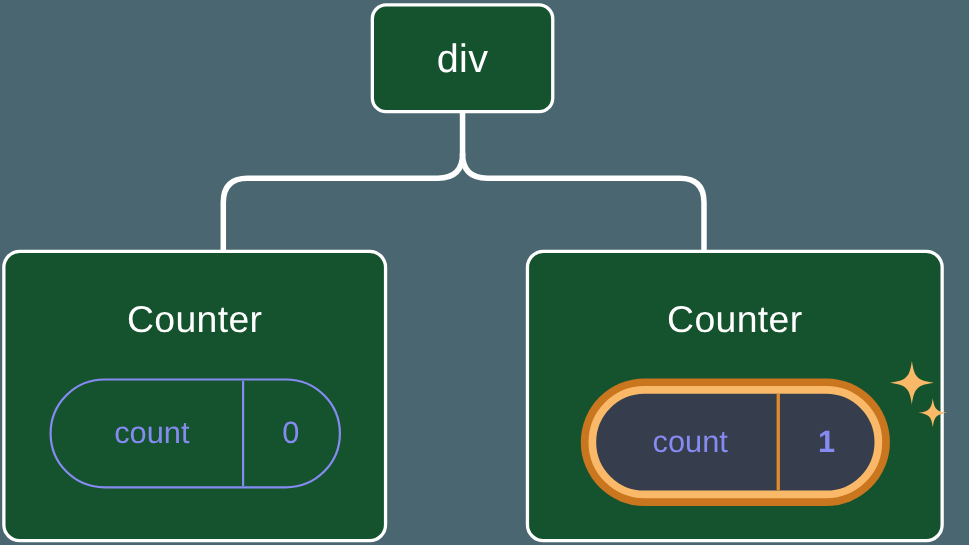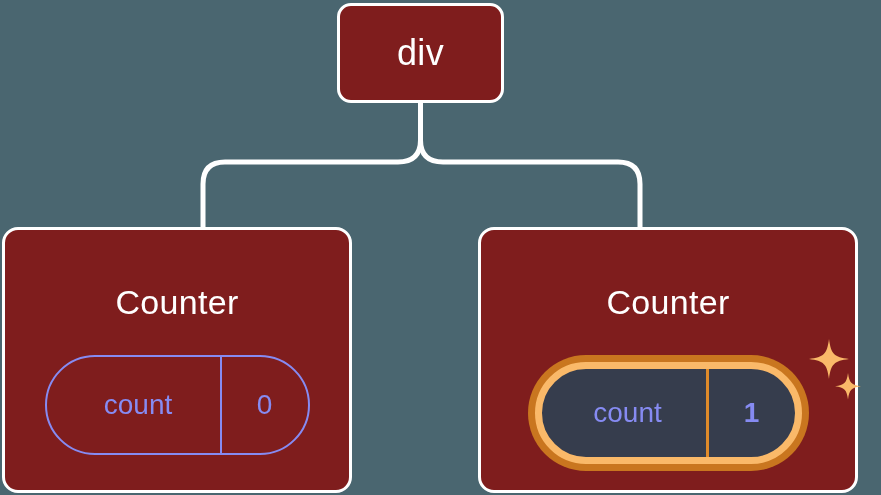--- a/index.html
+++ b/index.html
@@ -28,21 +28,21 @@
     left: 0; top: 0;
     width: 881px;
     height: 495px;
     pointer-events: none;
   }
 
   
   .node {
     position: absolute;
     box-sizing: border-box;
-    background: #7f1d1d;
+    background: #14532d;
     border: 3px solid #ffffff;
     border-radius: 14px;
     display: flex;
     flex-direction: column;
     align-items: center;
   }
 
   .node-root {
     left: 337px;
     top: 3px;
@@ -55,21 +55,21 @@
     color: #ffffff;
     font-size: 36px;
     line-height: 1;
     letter-spacing: 0.3px;
   }
 
   .node-child {
     top: 227px;
     height: 266px;
     border-radius: 16px;
-    padding-top: 55px;
+    padding-top: 44px;
   }
 
   .node-child.left  { left: 2px;   width: 350px; }
   .node-child.right { left: 478px; width: 380px; }
 
   .node-title {
     color: #ffffff;
     font-size: 34px;
     line-height: 1;
     letter-spacing: 0.3px;

